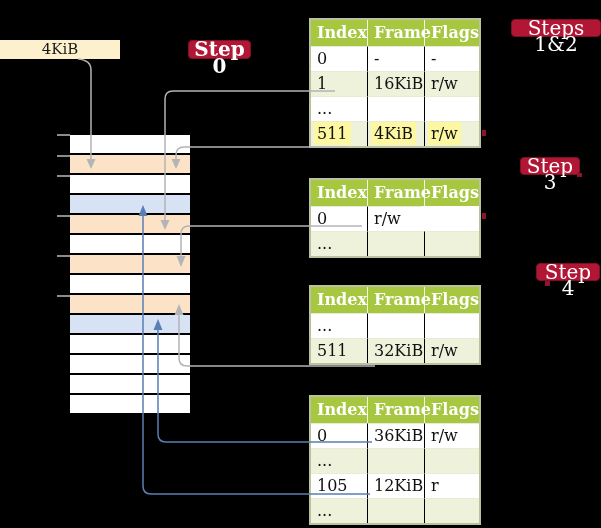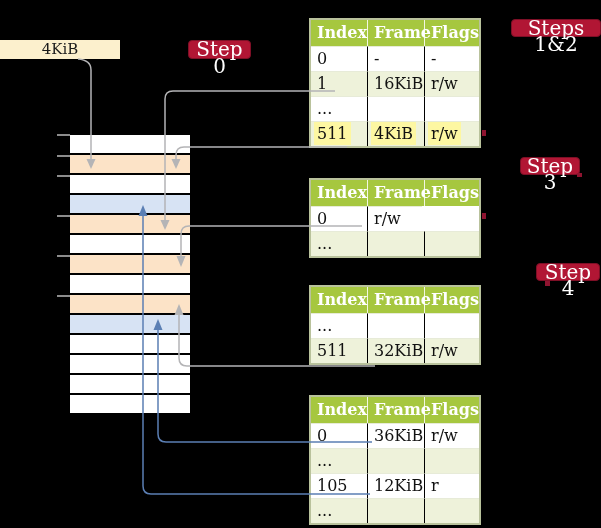--- a/index.html
+++ b/index.html
@@ -18,21 +18,21 @@
     position:absolute;left:0;top:40px;width:120px;height:19px;
     background:var(--label-box-cream);color:#1a1a1a;font-size:15px;
     line-height:19px;text-align:center;z-index:2;
   }
   
   .badge{
     position:absolute;background:var(--badge-red);color:#fff;font-size:20px;
     text-align:center;border-radius:4px;z-index:2;border:1px solid #7e0f26;
     box-sizing:border-box;
   }
-  #badge-step0{left:188px;top:40px;width:63px;height:19px;line-height:17px;}
+  #badge-step0{left:188px;top:40px;width:63px;height:19px;line-height:17px;font-weight:bold;}
   #badge-steps12{left:511px;top:19px;width:90px;height:18px;line-height:16px;}
   #badge-step3{left:520px;top:157px;width:60px;height:18px;line-height:16px;text-align:center;}
   #badge-step4{left:513px;top:263px;width:64px;height:18px;line-height:16px;margin-left:23px;}
   
   #memory{position:absolute;left:70px;top:135px;width:120px;z-index:1;}
   .mem-row{height:18px;margin-bottom:2px;}
   .tick{position:absolute;left:57px;width:13px;height:2px;background:#8c8c8c;z-index:1;}
   
   .ptable{
     position:absolute;left:309px;width:172px;border:2px solid var(--table-border);

